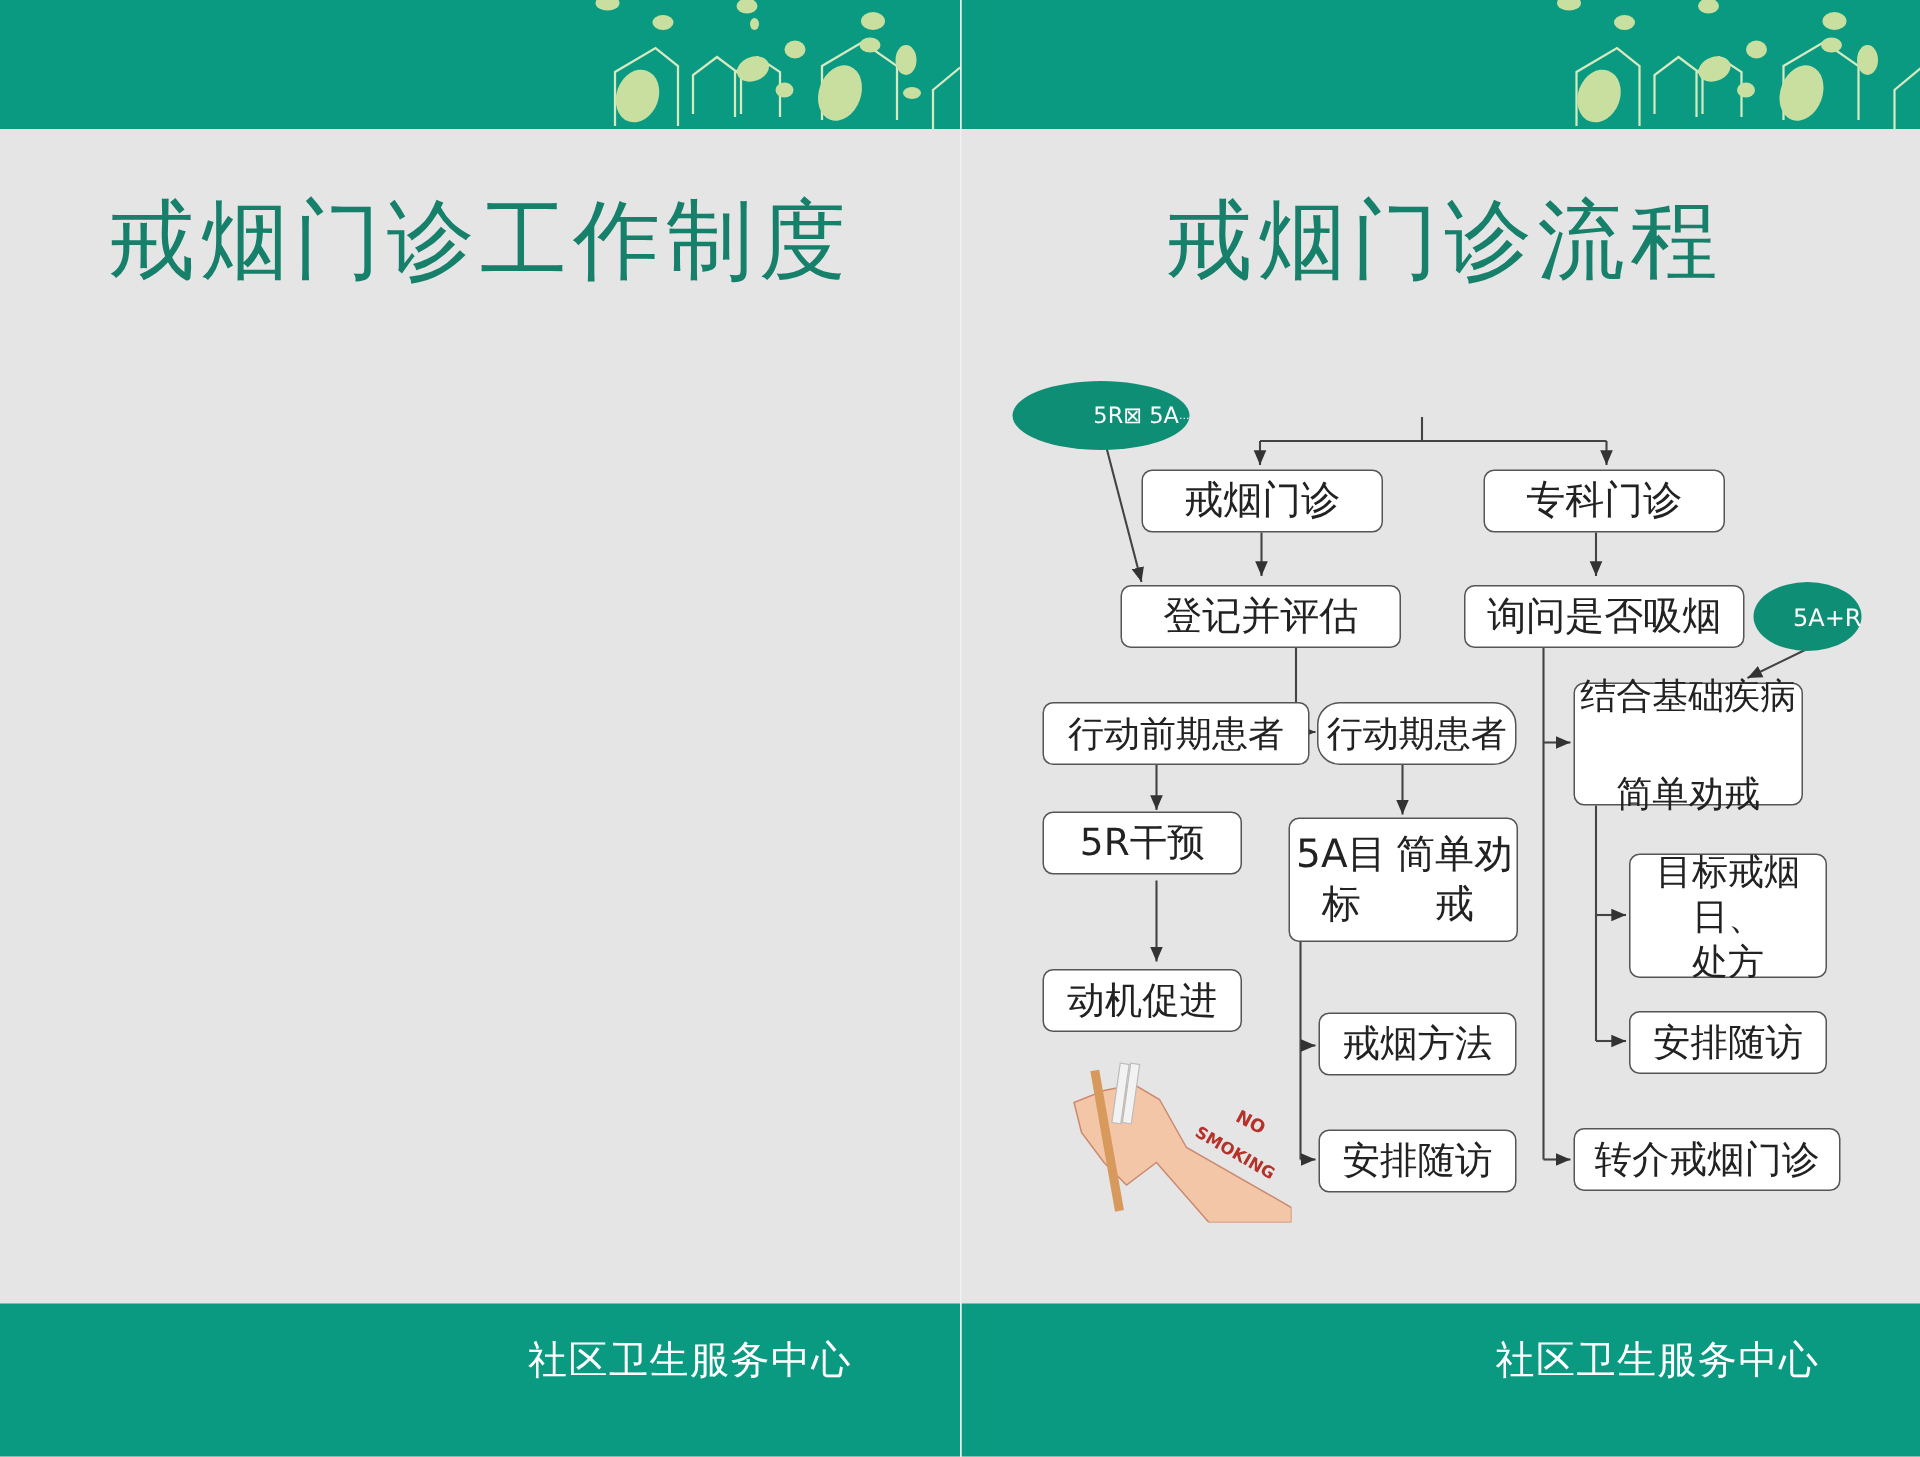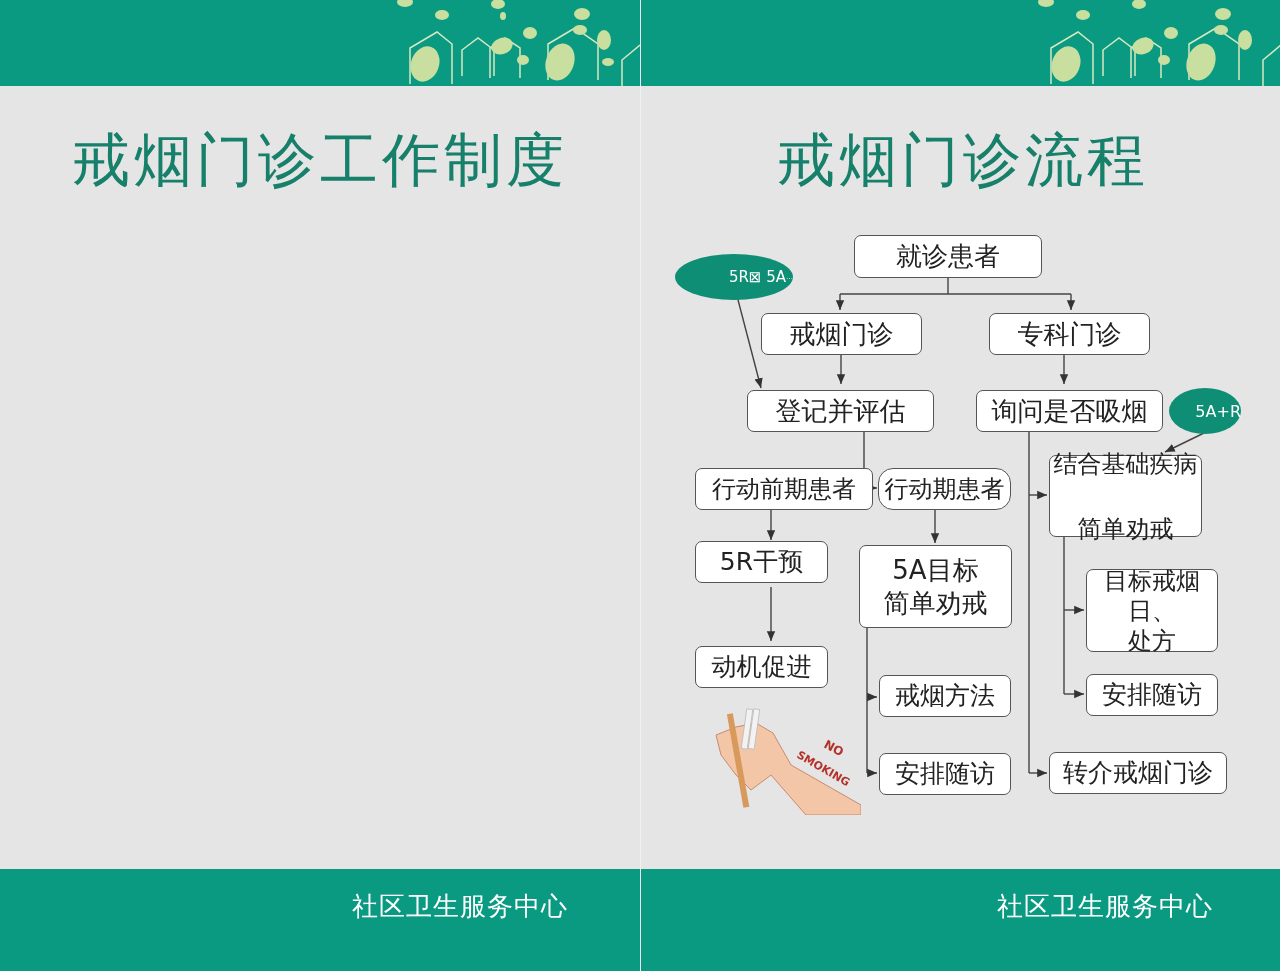--- a/index.html
+++ b/index.html
@@ -134,30 +134,29 @@
       <path d="M423 694 H443" marker-end="url(#ah)"></path>
     </g>
   </svg>
 
   <div class="oval" style="left:34px;top:254px;width:118px;height:46px;">
     <span>5R⊠ 5A</span>
       <span style="font-size:7px;">…</span>
   </div>
   <div class="oval" style="left:528px;top:388px;width:72px;height:46px;font-size:16px;">5A+R</div>
 
-  <div class="box" style="left:213px;top:235px;width:188px;height:43px;font-size:26px;">就诊患者</div>
   <div class="box" style="left:120px;top:313px;width:161px;height:42px;font-size:26px;">戒烟门诊</div>
   <div class="box" style="left:348px;top:313px;width:161px;height:42px;font-size:26px;">专科门诊</div>
   <div class="box" style="left:106px;top:390px;width:187px;height:42px;font-size:26px;">登记并评估</div>
   <div class="box" style="left:335px;top:390px;width:187px;height:42px;font-size:26px;">询问是否吸烟</div>
   <div class="box" style="left:54px;top:468px;width:178px;height:42px;font-size:24px;">行动前期患者</div>
   <div class="box" style="left:237px;top:468px;width:133px;height:42px;font-size:24px;border-radius:15px;">行动期患者</div>
   <div class="box" style="left:54px;top:541px;width:133px;height:42px;font-size:25px;">5R干预</div>
   <div class="box" style="left:54px;top:646px;width:133px;height:42px;font-size:25px;">动机促进</div>
-  <div class="box" style="left:218px;top:545px;width:153px;height:83px;font-size:26px;flex-direction:column;">
+  <div class="box" style="left:218px;top:545px;width:153px;height:83px;font-size:26px;flex-direction:row;">
     <span>5A目标</span>
     <span>简单劝戒</span>
   </div>
   <div class="box" style="left:238px;top:675px;width:132px;height:42px;font-size:25px;">戒烟方法</div>
   <div class="box" style="left:238px;top:753px;width:132px;height:42px;font-size:25px;">安排随访</div>
   <div class="box" style="left:408px;top:455px;width:153px;height:82px;font-size:24px;flex-direction:column;gap:35px;">
     <span>结合基础疾病</span>
     <span>简单劝戒</span>
   </div>
   <div class="box" style="left:445px;top:569px;width:132px;height:83px;font-size:24px;flex-direction:column;">

